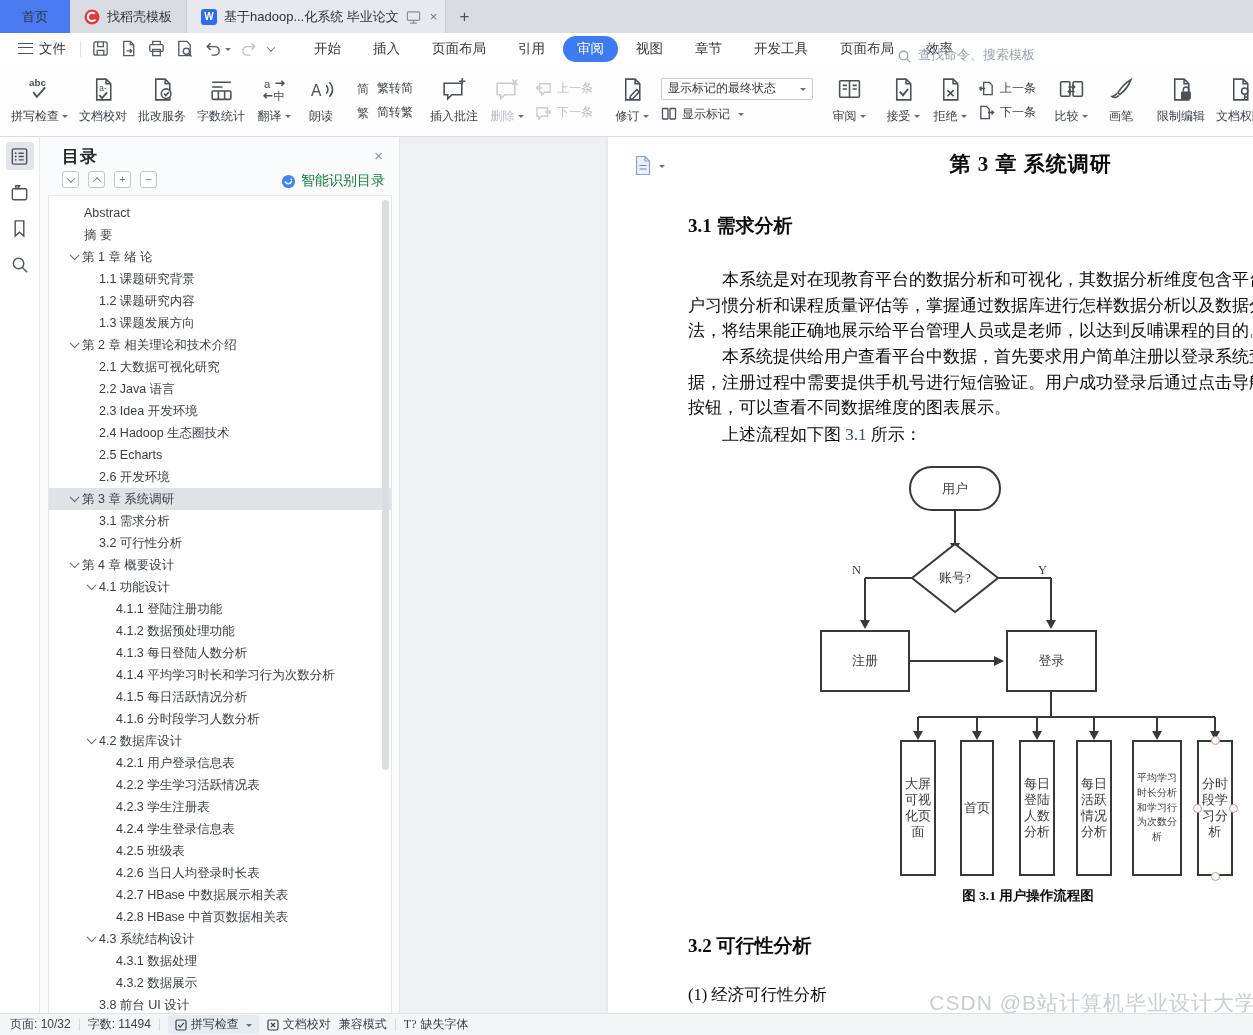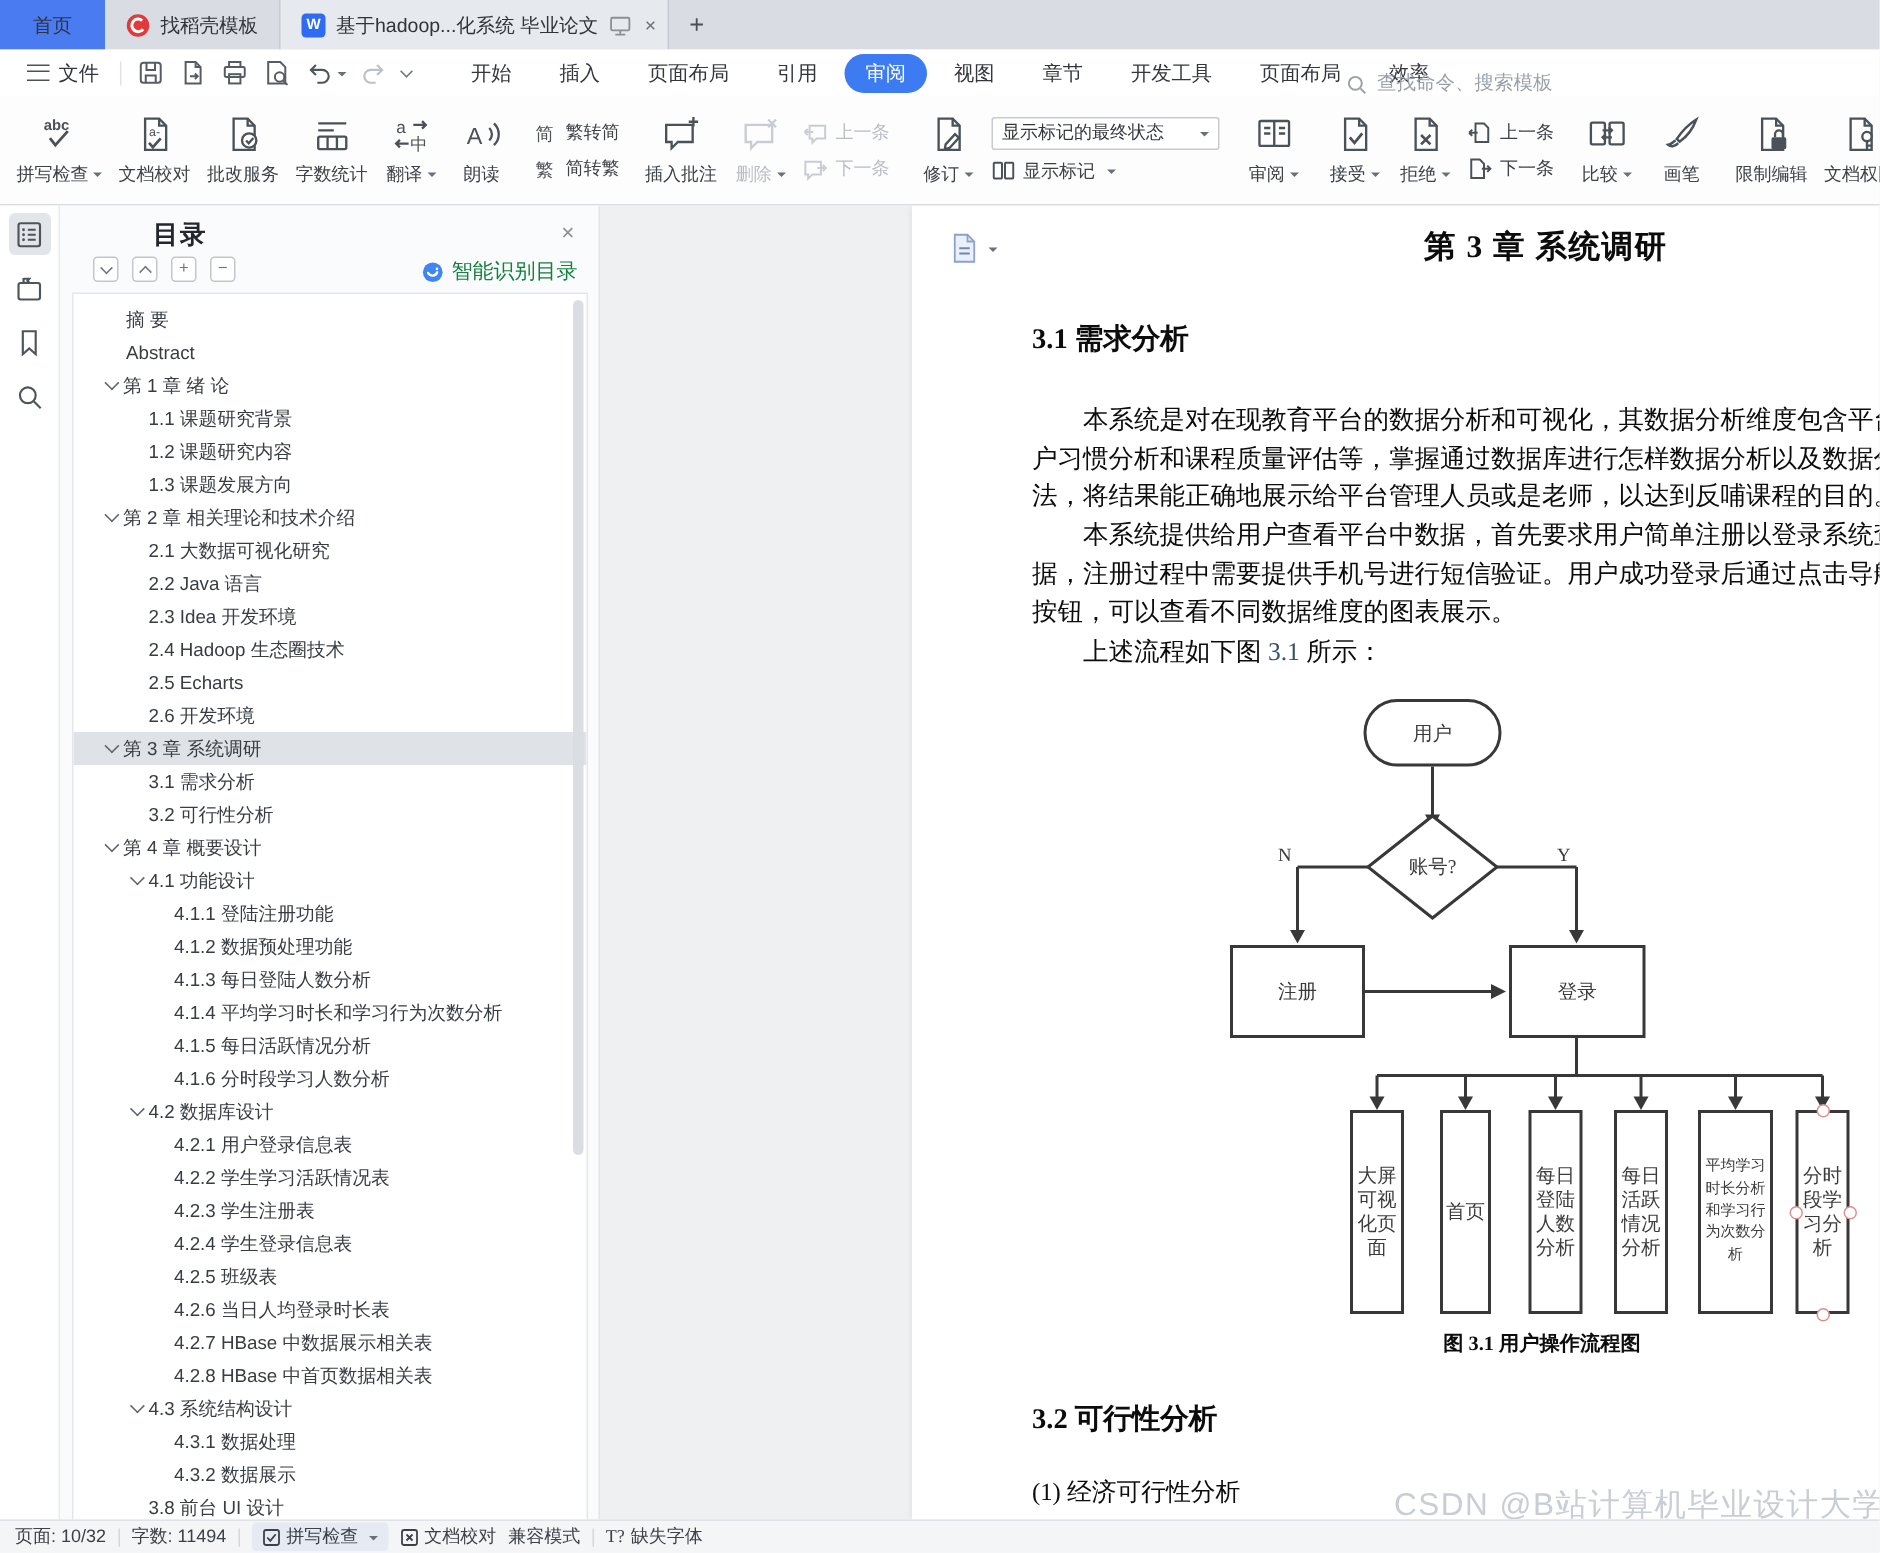--- a/index.html
+++ b/index.html
@@ -45,21 +45,21 @@
   .rcol { display:flex; flex-direction:column; justify-content:center; gap:6px; padding:0 5px; }
   .dd-box { width:152px; height:22px; border:1px solid #c7cbd1; border-radius:2px; display:flex; align-items:center; justify-content:space-between; padding:0 6px; font-size:12px; color:#35393f; background:#fff; }
 
   
   .iconstrip { position:absolute; left:0; top:137px; width:40px; bottom:22px; background:#fff; border-right:1px solid #e8eaed; }
   .strip-btn { width:28px; height:28px; margin:5px auto 8px; display:flex; align-items:center; justify-content:center; border-radius:4px; }
   .strip-btn.active { background:#e2e5e9; }
 
   
   .toc-panel { position:absolute; left:40px; top:137px; width:360px; bottom:22px; background:#fafbfc; border-right:1px solid #e3e5e9; }
-  .toc-title { position:absolute; left:22px; top:8px; font-size:17px; font-weight:bold; color:#23272d; letter-spacing:1px;margin-left:40px; }
+  .toc-title { position:absolute; left:22px; top:8px; font-size:17px; font-weight:bold; color:#23272d; letter-spacing:1px; }
   .toc-close { position:absolute; right:16px; top:10px; font-size:15px; color:#8b9097; }
   .toc-tools { position:absolute; left:22px; top:34px; display:flex; gap:9px; }
   .sqbtn { width:17px; height:17px; border:1px solid #c3c7cd; border-radius:3px; background:#fff; display:flex; align-items:center; justify-content:center; }
   .cv { width:6px; height:6px; border-left:1.4px solid #707680; border-bottom:1.4px solid #707680; }
   .cv.down { transform:rotate(-45deg) translate(1px,-1px); }
   .cv.up   { transform:rotate(135deg) translate(1px,-1px); }
   .pm { font-size:11px; color:#707680; line-height:1; }
   .smart { position:absolute; right:14px; top:35px; display:flex; align-items:center; gap:5px; font-size:14px; color:#15803d; }
   .toc-box { position:absolute; left:8px; top:58px; width:344px; bottom:-2px; background:#fff; border:1px solid #e4e6ea; overflow:hidden; padding-top:6px; }
   .toc-row { height:22px; display:flex; align-items:center; font-size:12.5px; color:#383d44; white-space:nowrap; }
@@ -556,26 +556,26 @@
           <path d="M4.6 8.4 a3.6 3.6 0 0 0 6.6 -.4" stroke="#fff" stroke-width="1.6" fill="none" stroke-linecap="round"></path>
           <circle cx="11" cy="5.6" r=".9" fill="#fff"></circle>
         </svg>
       </span>
     <span>智能识别目录</span>
   </div>
   <div class="toc-box">
 
       <div class="toc-row lv-l1">
         <span class="chev"></span>
+        <span class="toc-label">Abstract</span>
+      </div>
+
+      <div class="toc-row lv-l1">
+        <span class="chev"></span>
         <span class="toc-label">摘 要</span>
-      </div>
-
-      <div class="toc-row lv-l1">
-        <span class="chev"></span>
-        <span class="toc-label">Abstract</span>
       </div>
 
       <div class="toc-row lv-chapter has-chev">
         <span class="chev"></span>
         <span class="toc-label">第 1 章 绪 论</span>
       </div>
 
       <div class="toc-row lv-l2">
         <span class="chev"></span>
         <span class="toc-label">1.1 课题研究背景</span>

